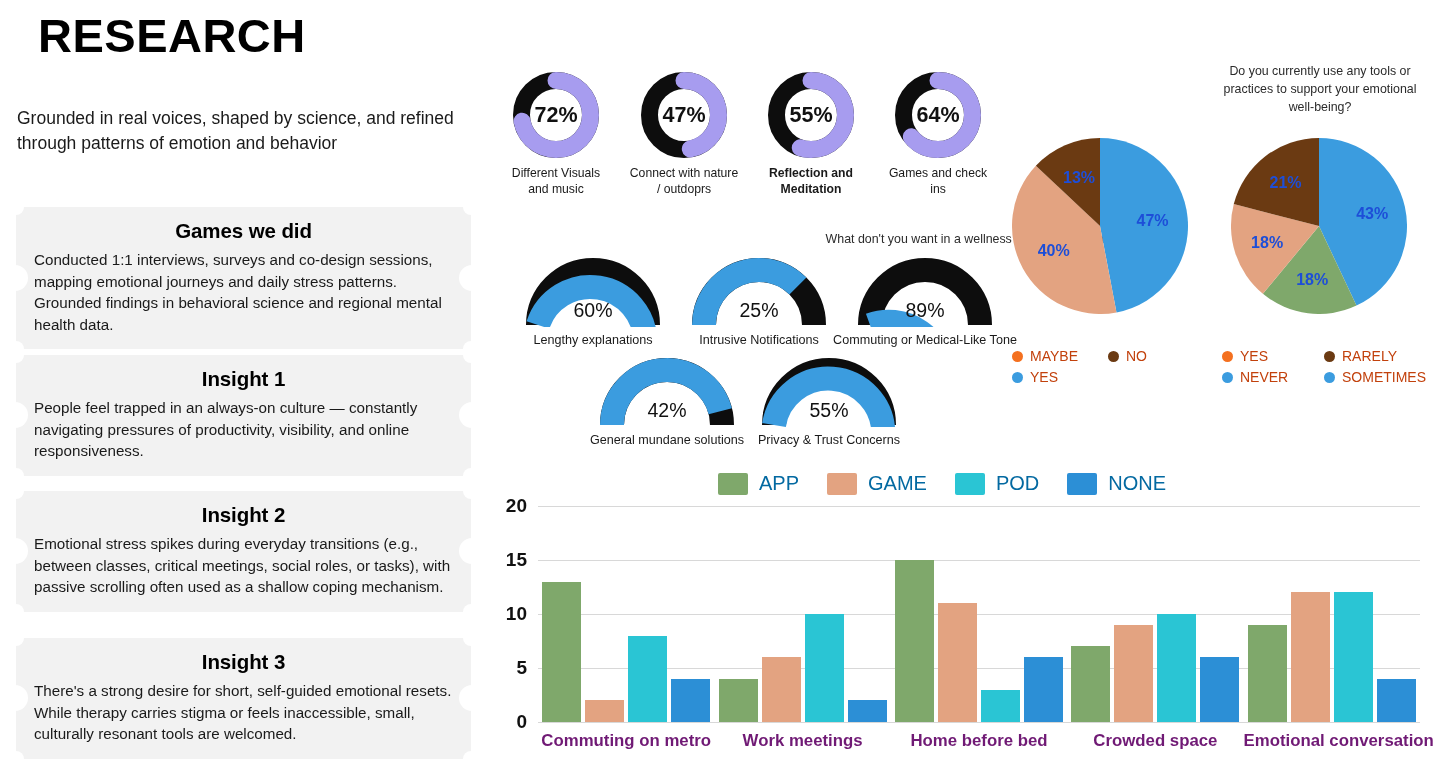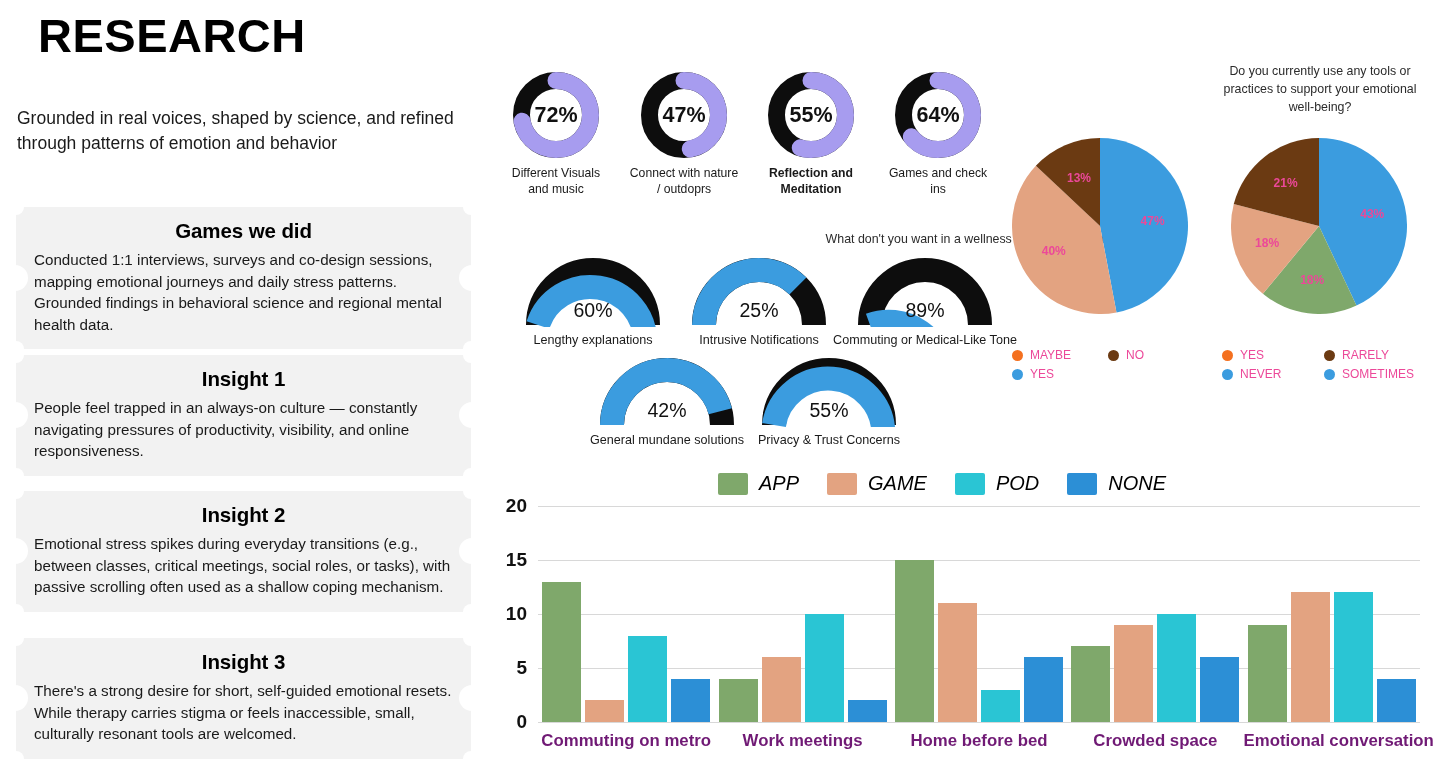--- a/index.html
+++ b/index.html
@@ -86,33 +86,33 @@
     position: absolute; left: 0; width: 100%;
     text-align: center; font-size: 19.5px; font-weight: 400; color: #111;
   }
   .gauge-label {
     position: absolute; text-align: center; font-size: 12.6px; color: #1a1a1a;
   }
 
   
   .pie-wrap { position: absolute; }
   .pie-pct {
-    position: absolute; font-size: 12px; font-weight: 700; color: #ec4899;
+    position: absolute; font-size: 16px; font-weight: 700; color: #1d4ed8;
     transform: translate(-50%, -50%);
   }
 
-  .legend-grid { position: absolute; font-size: 12px; color: #ec4899; }
+  .legend-grid { position: absolute; font-size: 14px; color: #c2410c; }
   .legend-row { display: flex; align-items: center; margin-bottom: 5px; }
   .legend-item { display: flex; align-items: center; }
   .legend-dot { width: 11px; height: 11px; border-radius: 50%; margin-right: 7px; flex: none; }
 
   
   .bar-legend {
     position: absolute; display: flex; align-items: center; gap: 28px;
-    font-size: 20px; color: #000000; font-style: italic;
+    font-size: 20px; color: #0369a1;
   }
   .bar-legend-item { display: flex; align-items: center; gap: 11px; }
   .bar-legend-swatch { width: 30px; height: 22px; border-radius: 2px; }
 
   .barchart { position: absolute; }
   .bc-gridline { position: absolute; left: 0; right: 0; height: 1px; background: #d8d8d8; }
   .bc-ytick {
     position: absolute; right: 100%; margin-right: 11px;
     font-size: 19px; font-weight: 700; color: #111;
     transform: translateY(-50%); white-space: nowrap;

